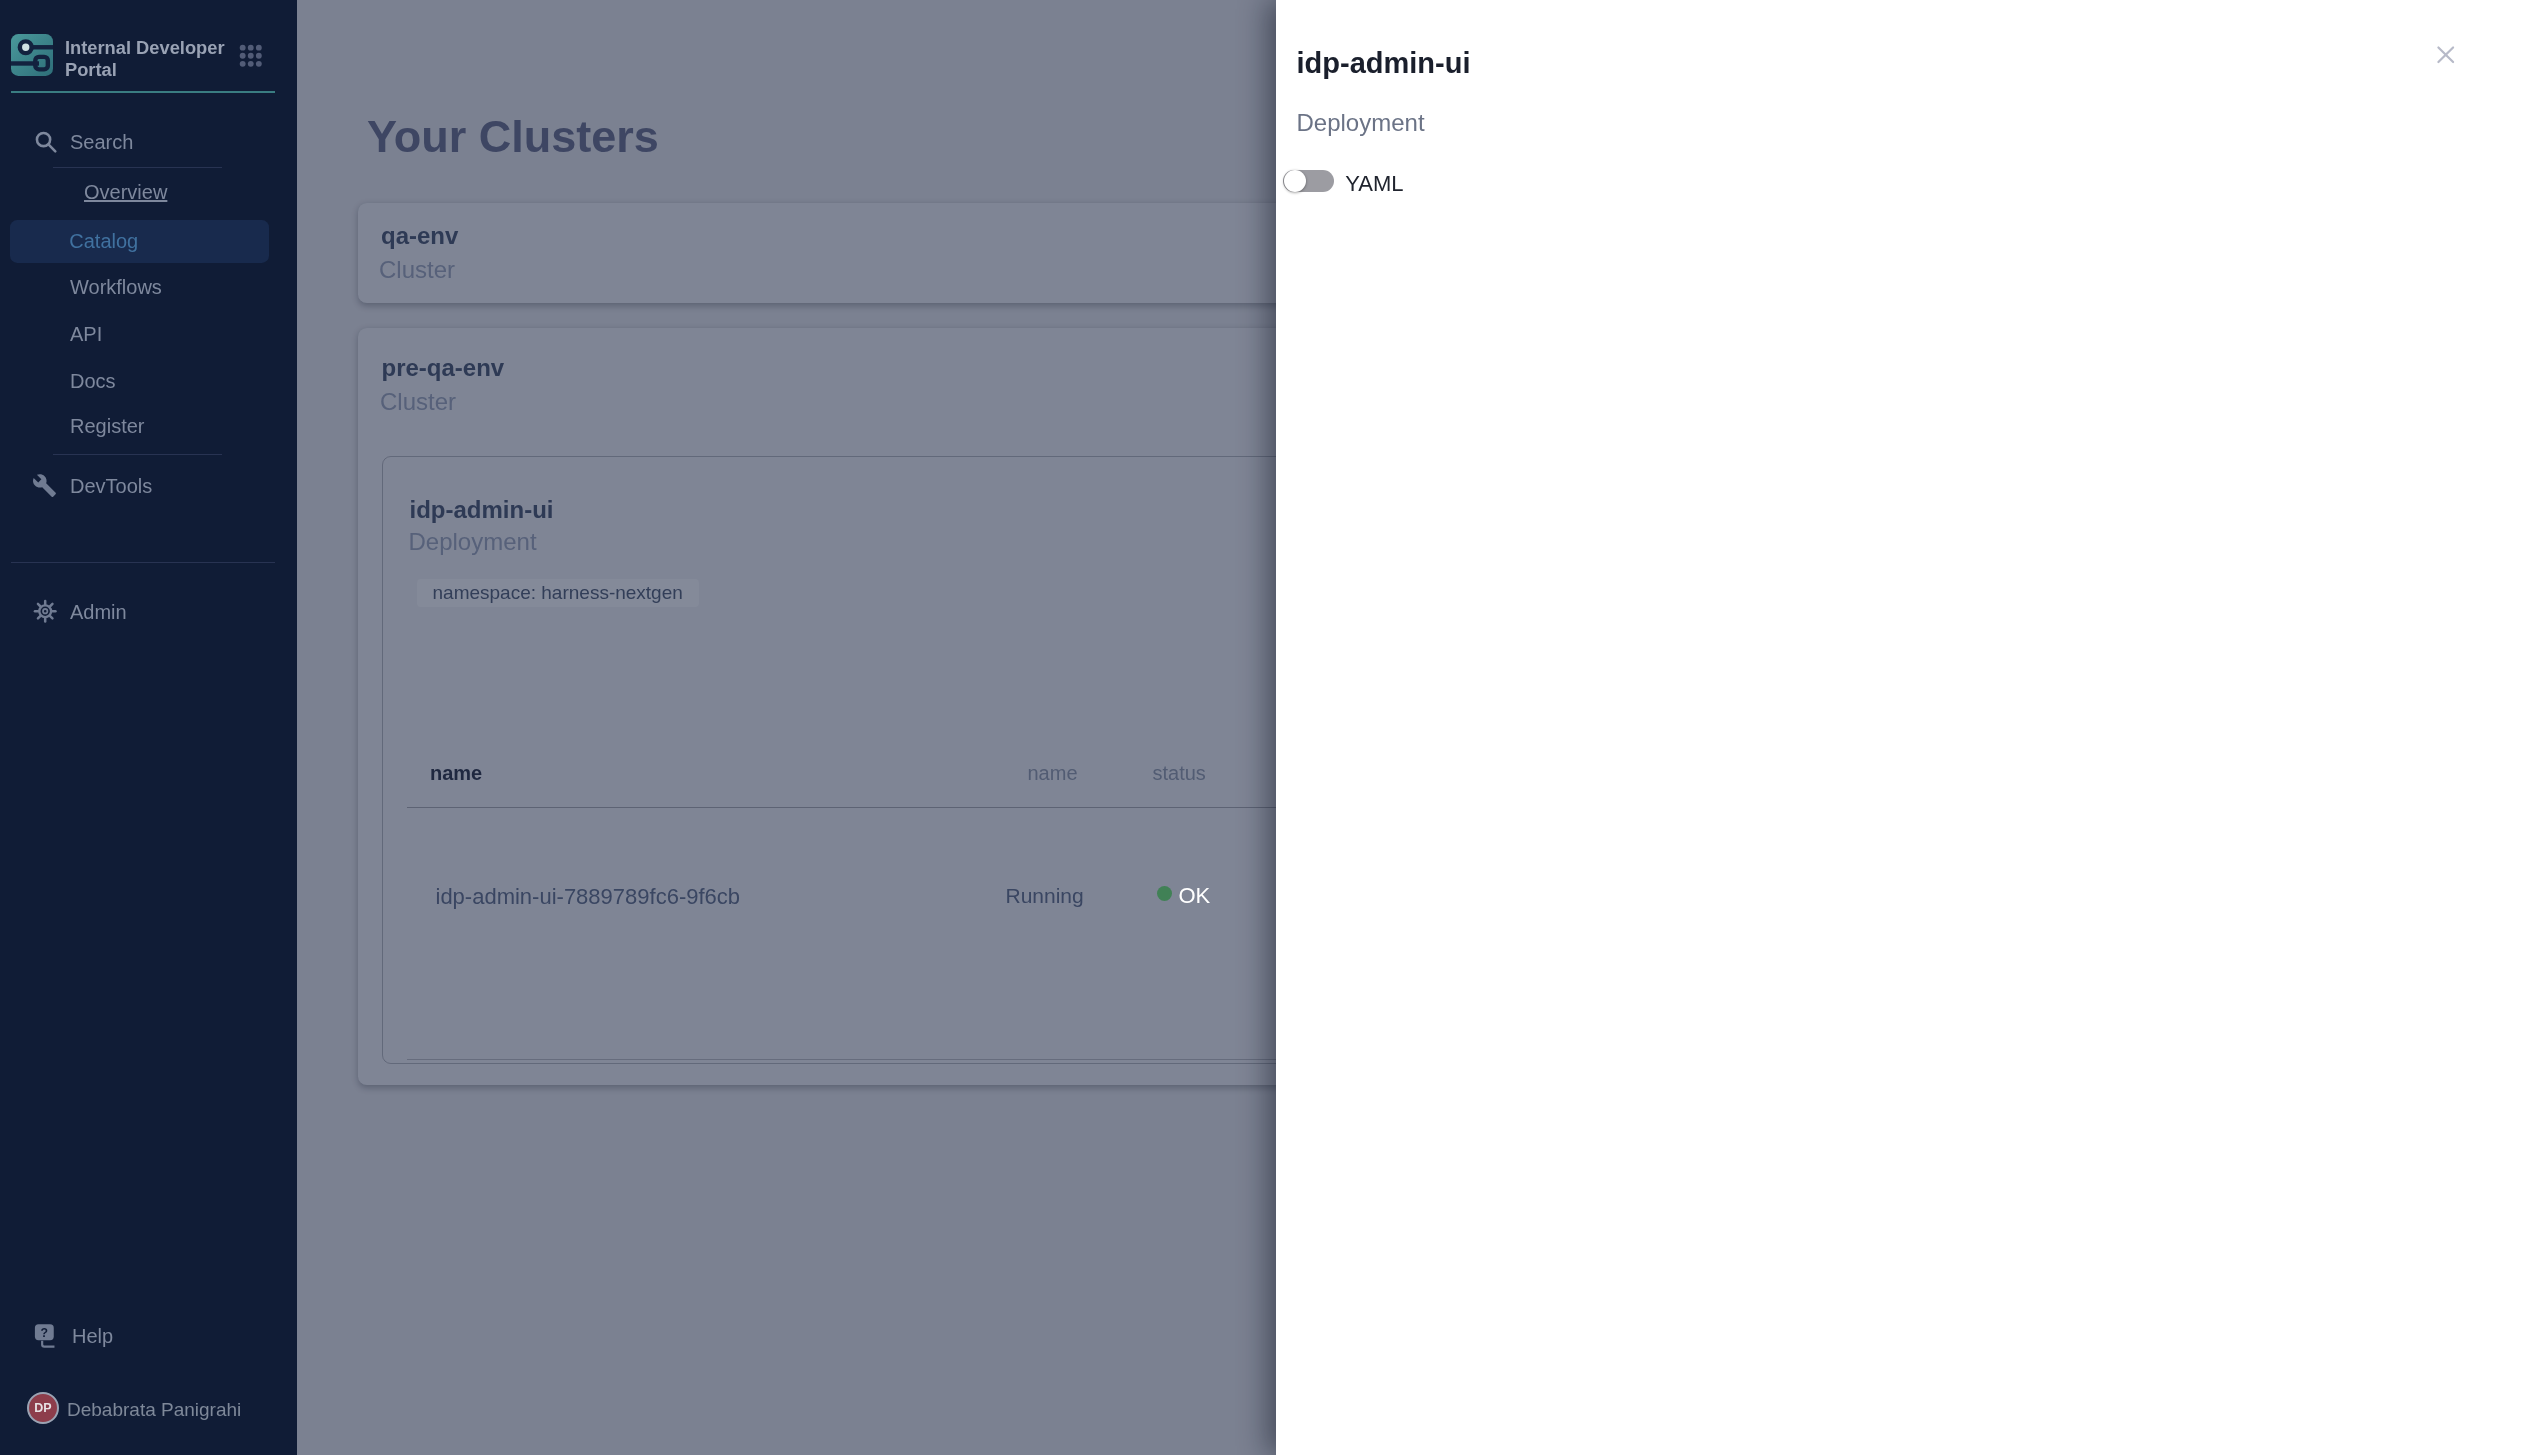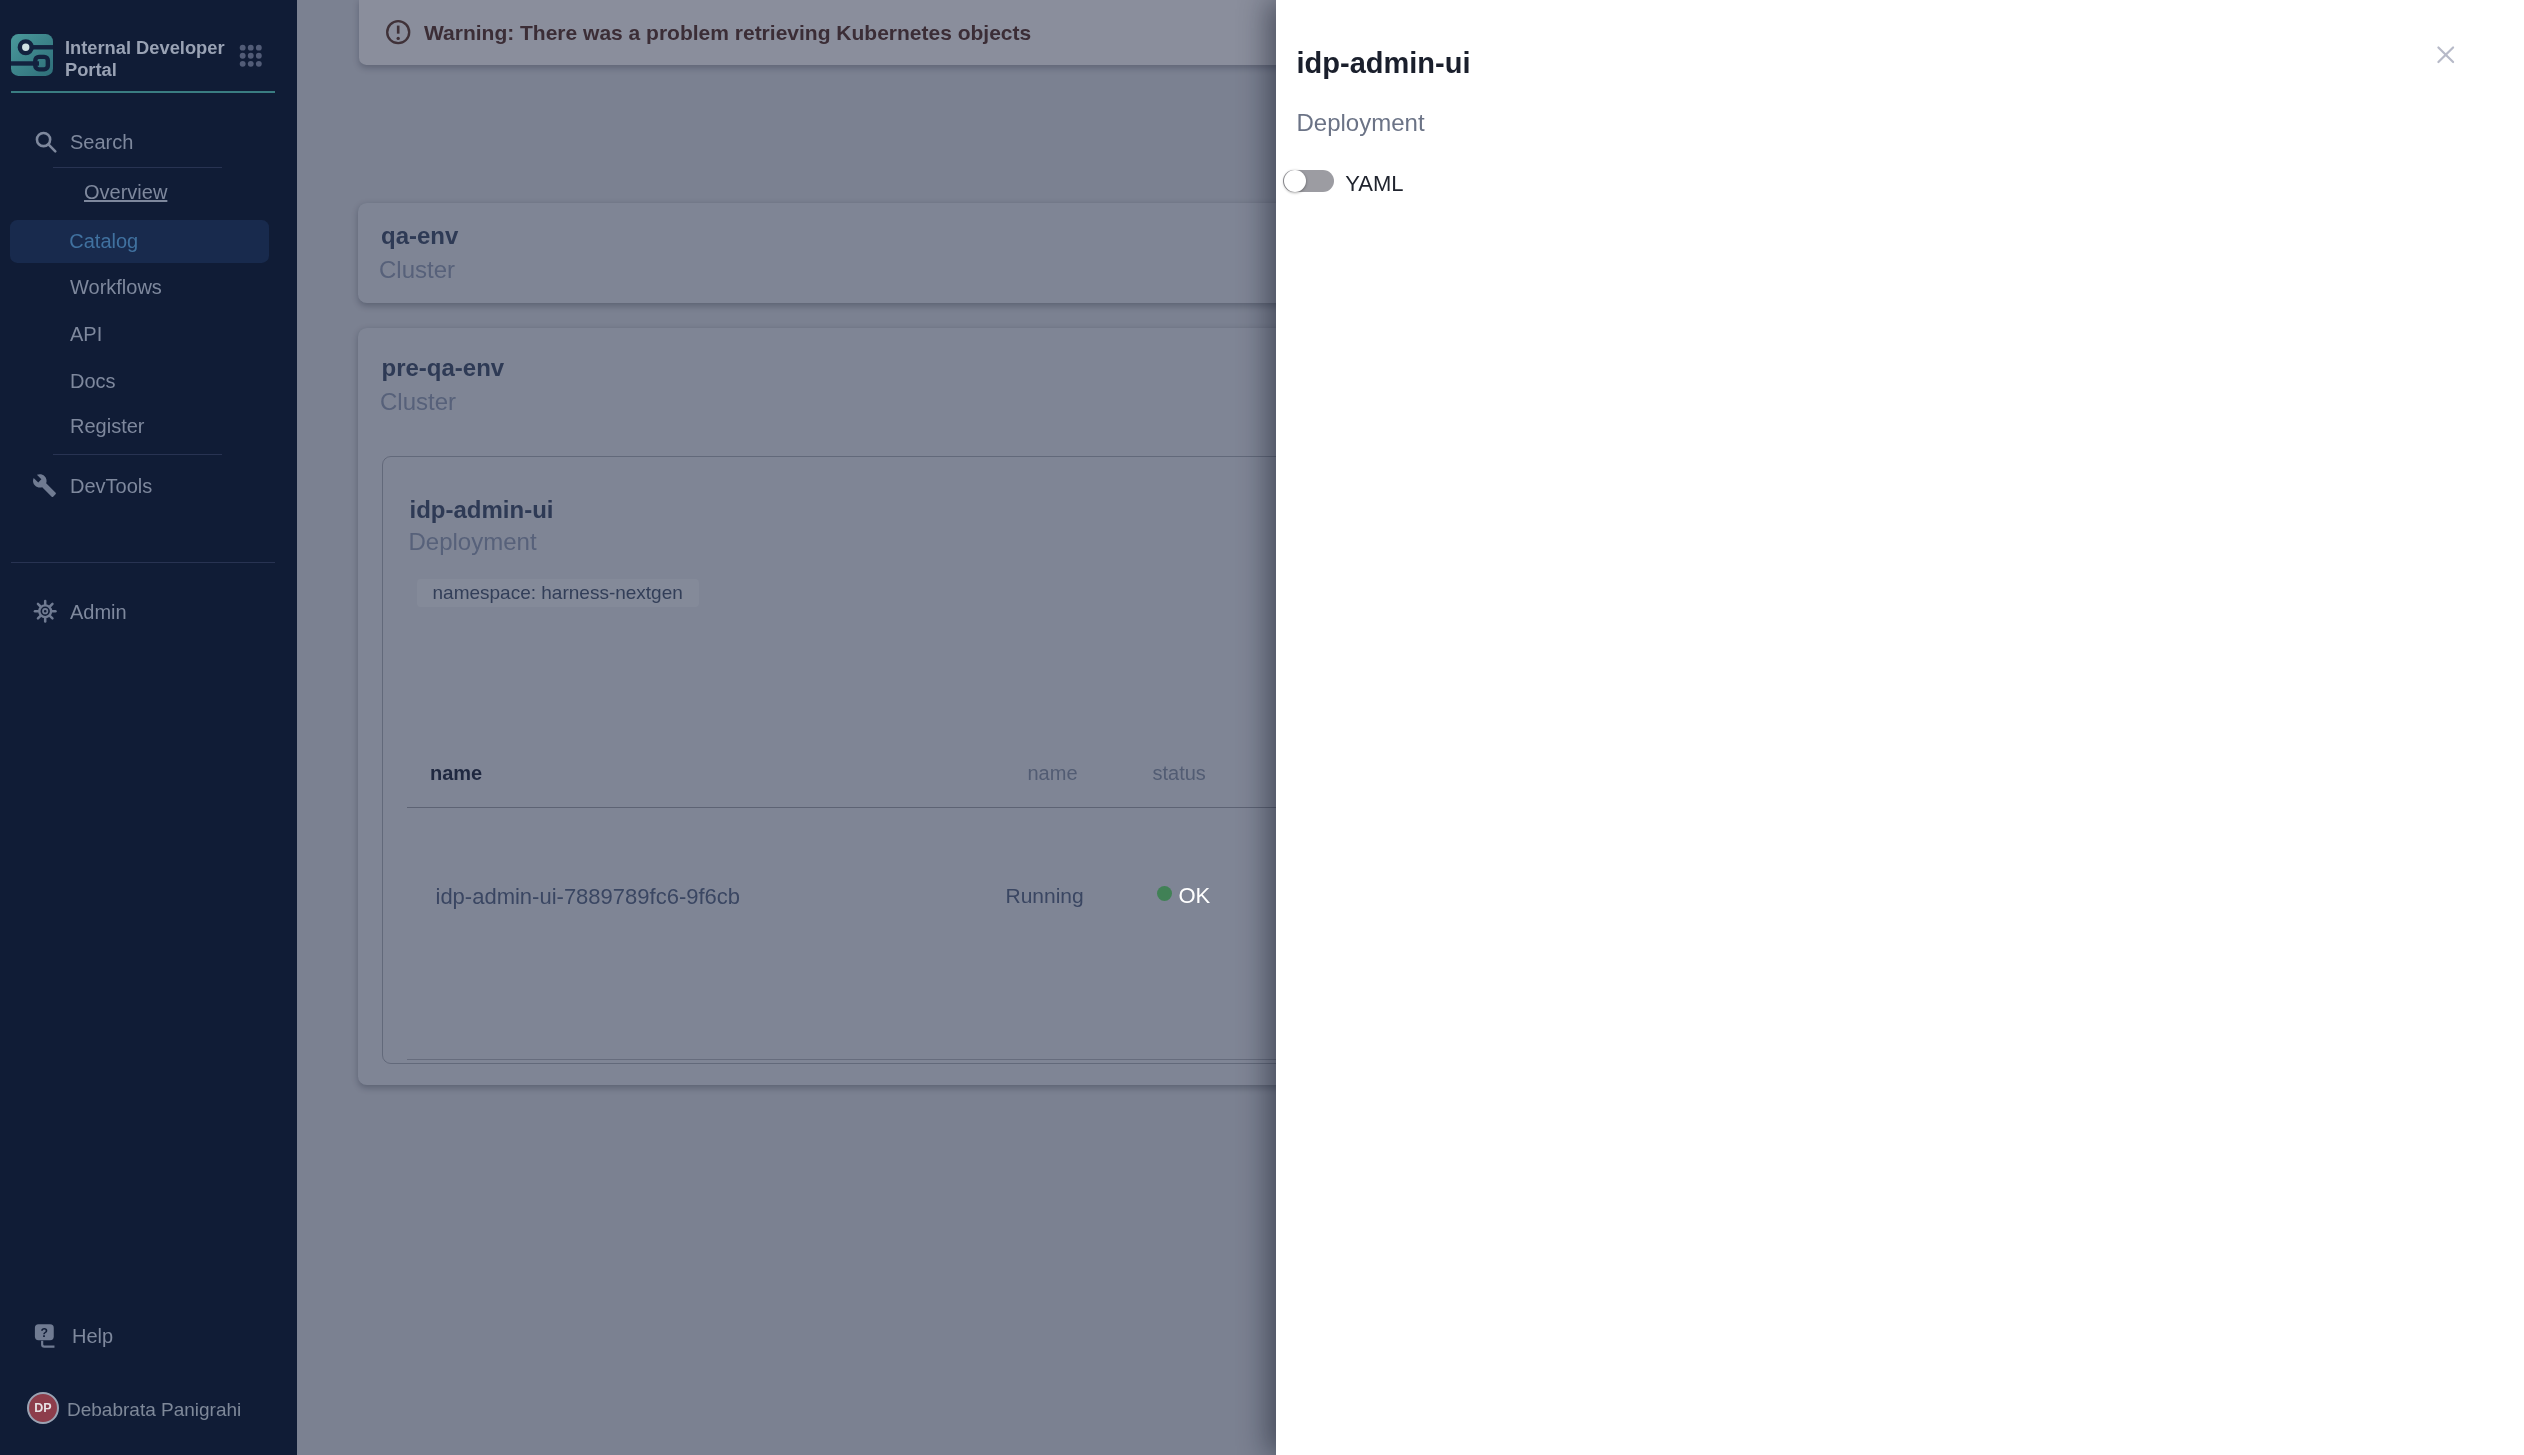--- a/index.html
+++ b/index.html
@@ -127,30 +127,22 @@
 
     <div class="abs" style="left:0;top:1389px;width:297px;height:40px;">
       <div class="abs" style="left:27px;top:2.9px;width:32px;height:32px;border-radius:50%;background:#8d3d4b;
                   border:2.2px solid #9ba3b3;box-sizing:border-box;text-align:center;">
         <span style="font-size:12.5px;font-weight:700;color:#e8e2e4;line-height:28px;">DP</span>
       </div>
       <div class="abs" style="left:67px;top:9.5px;font-size:19px;color:#7e8899;white-space:nowrap;">Debabrata Panigrahi</div>
     </div>
   </div>
 
-  <div class="abs" style="left:359px;top:0;width:1430px;height:65px;background:#8a8e9c;
-              border-radius:0 0 7.3px 7.3px;box-shadow:0 2.2px 5.9px rgba(15,20,38,.25);">
-    <svg class="abs" style="left:26px;top:19px;" width="26.4" height="26.4" viewBox="0 0 36 36">
-      <circle cx="18" cy="18" r="15" fill="none" stroke="#3f3138" stroke-width="3.2"></circle>
-      <line x1="18" y1="9" x2="18" y2="20" stroke="#3f3138" stroke-width="3.6"></line>
-      <circle cx="18" cy="26.5" r="2.3" fill="#3f3138"></circle>
-    </svg>
-    <div class="abs" style="left:65px;top:21px;font-size:21px;font-weight:600;color:#3b2d36;white-space:nowrap;">Warning: There was a problem retrieving Kubernetes objects</div>
-  </div>
 
+  <div class="abs" style="left:367px;top:111px;font-size:45px;font-weight:700;color:#3e4663;">Your Clusters</div>
 
   <div class="abs card" style="left:358px;top:203px;width:1907px;height:100px;">
     <div class="abs card-title" style="left:23px;top:19px;">qa-env</div>
     <div class="abs card-sub" style="left:21px;top:53px;">Cluster</div>
   </div>
 
   <div class="abs card" style="left:358px;top:328px;width:1907px;height:757px;">
     <div class="abs card-title" style="left:23.5px;top:26.4px;text-align:right;">pre-qa-env</div>
     <div class="abs card-sub" style="left:22px;top:60px;">Cluster</div>
 

